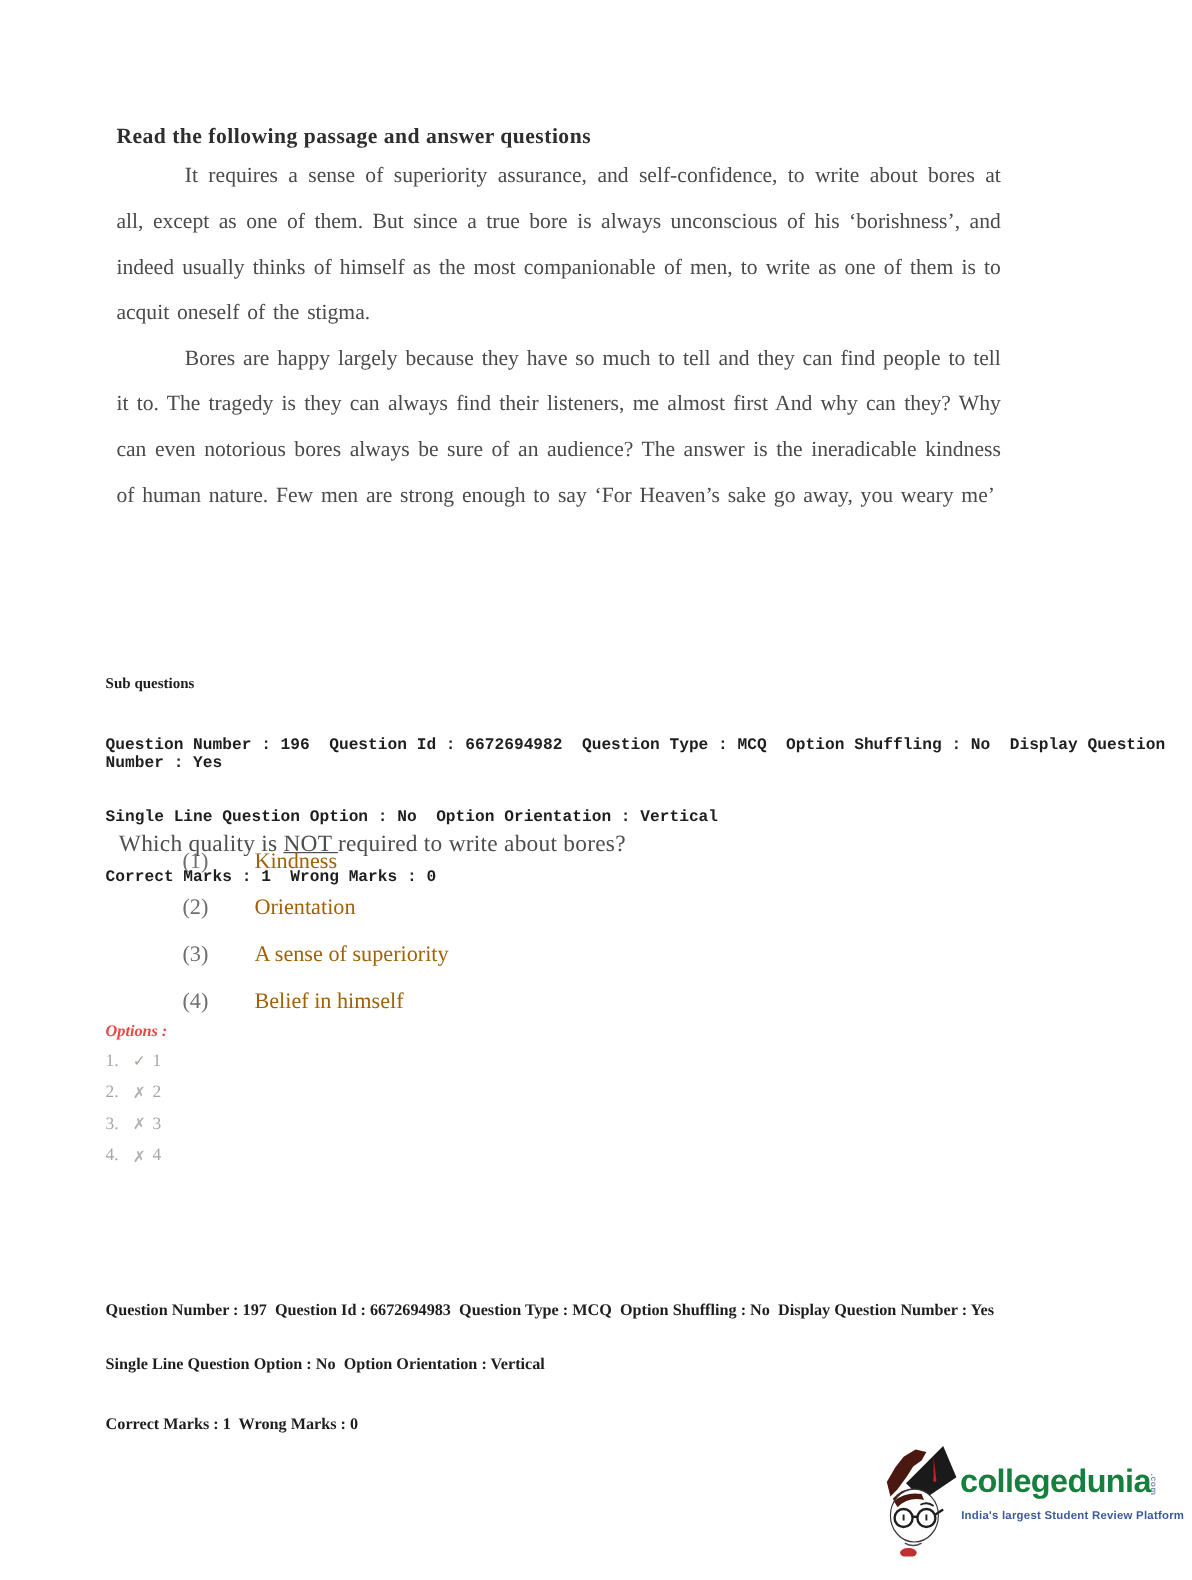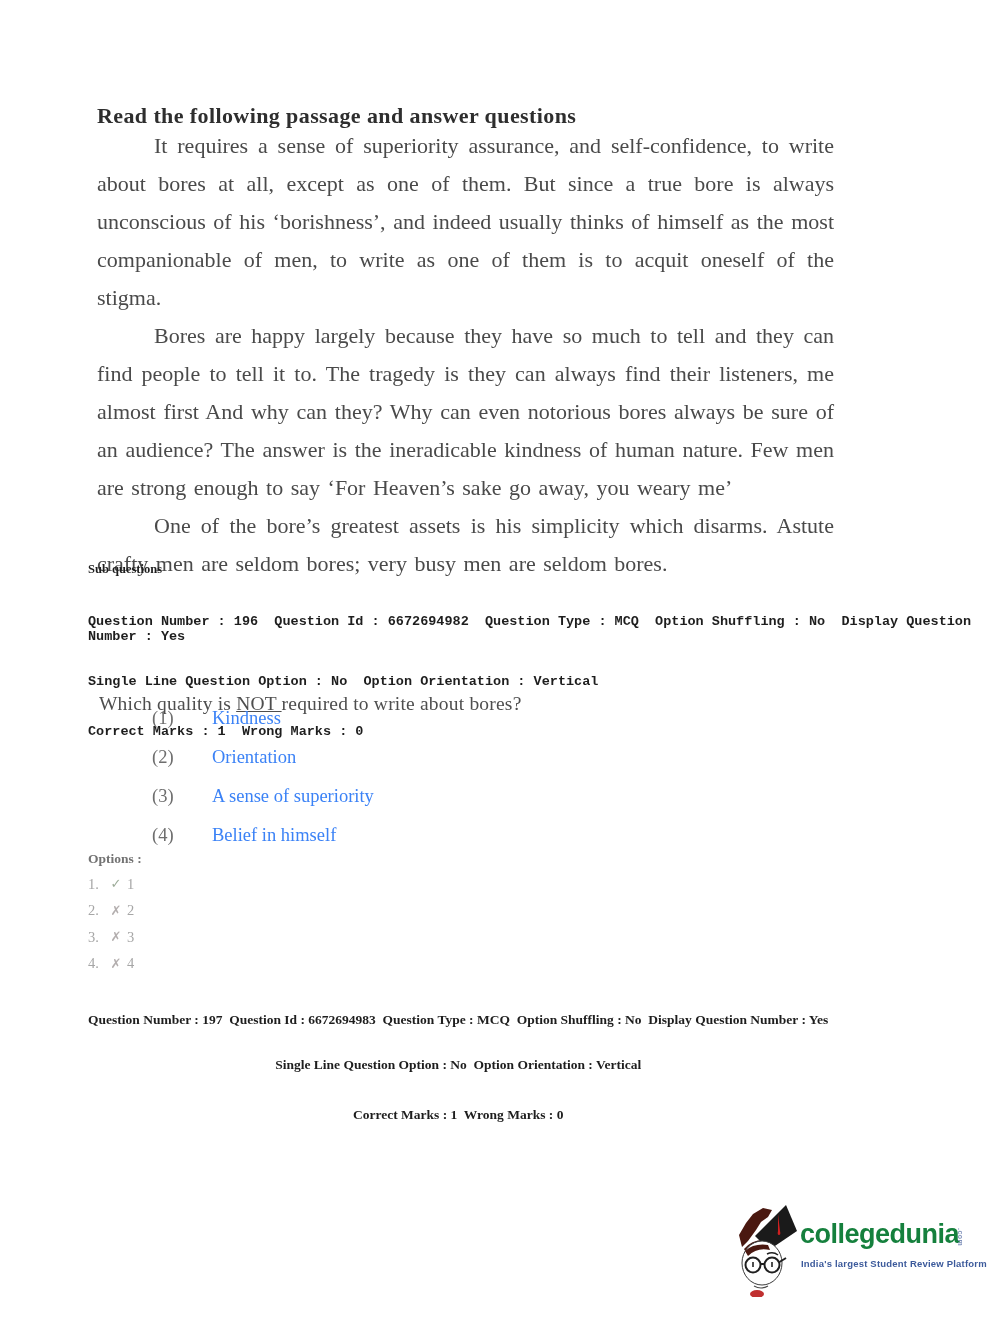--- a/index.html
+++ b/index.html
@@ -8,60 +8,60 @@
     background: #ffffff;
     position: relative;
     font-family: "Liberation Serif", serif;
     color: #3f3f3f;
     overflow: hidden;
   }
 
   
   .heading {
     position: absolute; left: 97px; top: 103px;
-    font-size: 22px; font-weight: bold; color: #2e2e2e;
+    font-size: 18px; font-weight: bold; color: #2e2e2e;
     letter-spacing: 0.4px;
   }
   .passage {
     position: absolute; left: 97px; top: 127px; width: 737px;
-    font-size: 22px; line-height: 38px; color: #4a4a4a;
+    font-size: 18px; line-height: 38px; color: #4a4a4a;
     text-align: justify; word-spacing: 2px;
   }
   .passage p { margin: 0; text-indent: 57px; }
 
   
   .subq-label {
     position: absolute; left: 88px; top: 562px;
     font-size: 12.5px; font-weight: bold; color: #1e1e1e;
   }
   .meta-block {
     position: absolute; left: 88px;
     font-size: 13.5px; font-weight: bold; color: #1e1e1e;
     line-height: 15px; white-space: pre-wrap;
   }
   .meta-196 { top: 584px; font-family: Liberation Mono, monospace; }
-  .meta-197 { top: 982px; text-align: center; }
+  .meta-197 { top: 1054px; }
   .meta-block .marks-line { margin-top: 5px; }
 
   
   .question-text {
     position: absolute; left: 99px; top: 657px;
     font-size: 19.5px; color: #4e4e4e; letter-spacing: 0.2px; margin-top: 36px;
   }
   .question-text .underlined { text-decoration: underline; }
 
   .choices { position: absolute; left: 152px; top: 699px; }
   .choice-row { display: flex; height: 39px; align-items: center; font-size: 18.5px; }
   .choice-num { width: 60px; color: #6e6e6e; }
-  .choice-label { color: #3b82f6; }
+  .choice-label { color: #a16207; }
 
   
   .options-label {
     position: absolute; left: 88px; top: 851px;
-    font-size: 13.5px; font-weight: bold; color: #737373;
+    font-size: 13.5px; font-weight: bold; color: #ef4444; font-style: italic;
   }
   .answer-rows { position: absolute; left: 88px; top: 871px; }
   .answer-row { height: 26.5px; display: flex; align-items: center; font-size: 14.5px; color: #a6a6a6; }
   .answer-num { width: 17px; }
   .answer-icon { width: 22px; text-align: center; font-size: 13px; }
   .answer-icon.check { color: #9cab98; }
   .answer-icon.cross { color: #b4afaf; }
   .answer-value { color: #a6a6a6; }
 
   
@@ -88,21 +88,20 @@
   }
 </style>
 </head>
 <body>
 
 <div class="heading">Read the following passage and answer questions</div>
 
 <div class="passage">
   <p>It requires a sense of superiority assurance, and self-confidence, to write about bores at all, except as one of them. But since a true bore is always unconscious of his ‘borishness’, and indeed usually thinks of himself as the most companionable  of men, to write as one of them is to acquit oneself of the stigma.</p>
   <p>Bores are happy largely because they have so much to tell and they can find people to tell it to. The tragedy is they can always find their listeners, me almost first And why can they? Why can even notorious bores always be sure of an audience? The answer is the ineradicable kindness of human nature. Few men are strong enough to say ‘For Heaven’s sake go away, you weary me’</p>
-  <p>One of the bore’s greatest assets is his simplicity which disarms. Astute crafty men are seldom bores; very busy men are seldom bores.</p>
 </div>
 
 <div class="subq-label">Sub questions</div>
 
 <div class="meta-block meta-196">
   <div>Question Number : 196  Question Id : 6672694982  Question Type : MCQ  Option Shuffling : No  Display Question Number : Yes</div>
   <div>Single Line Question Option : No  Option Orientation : Vertical</div>
   <div class="marks-line">Correct Marks : 1  Wrong Marks : 0</div>
 </div>
 

